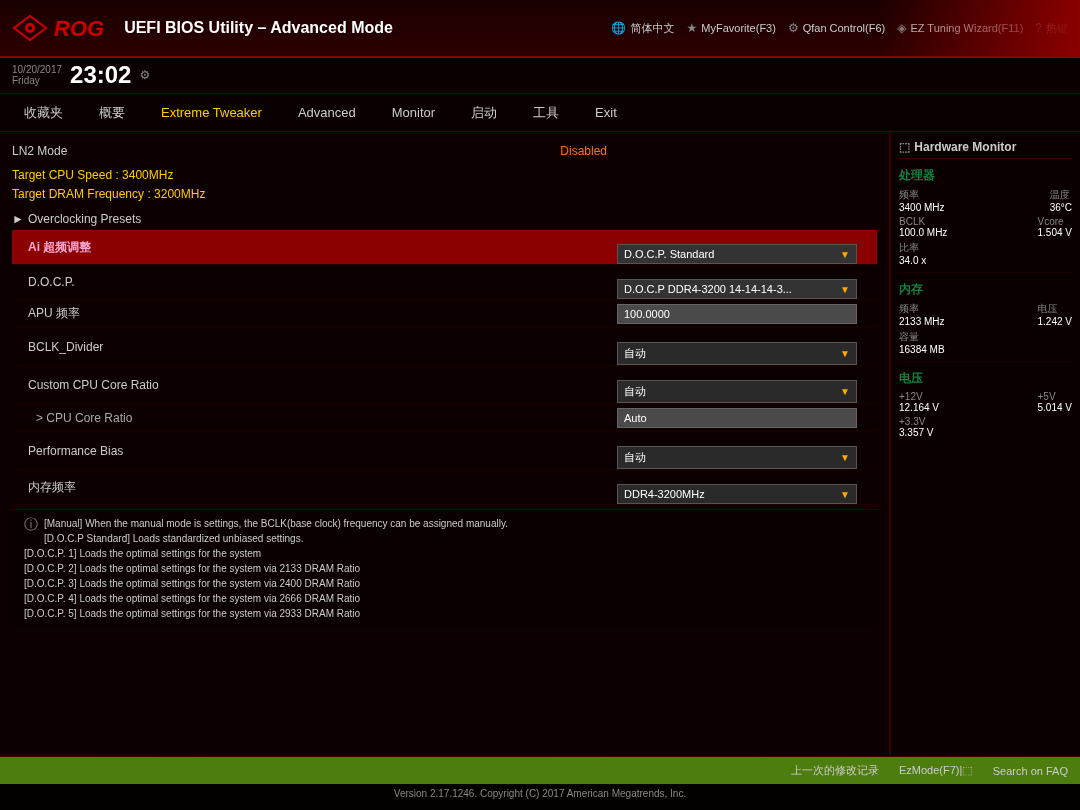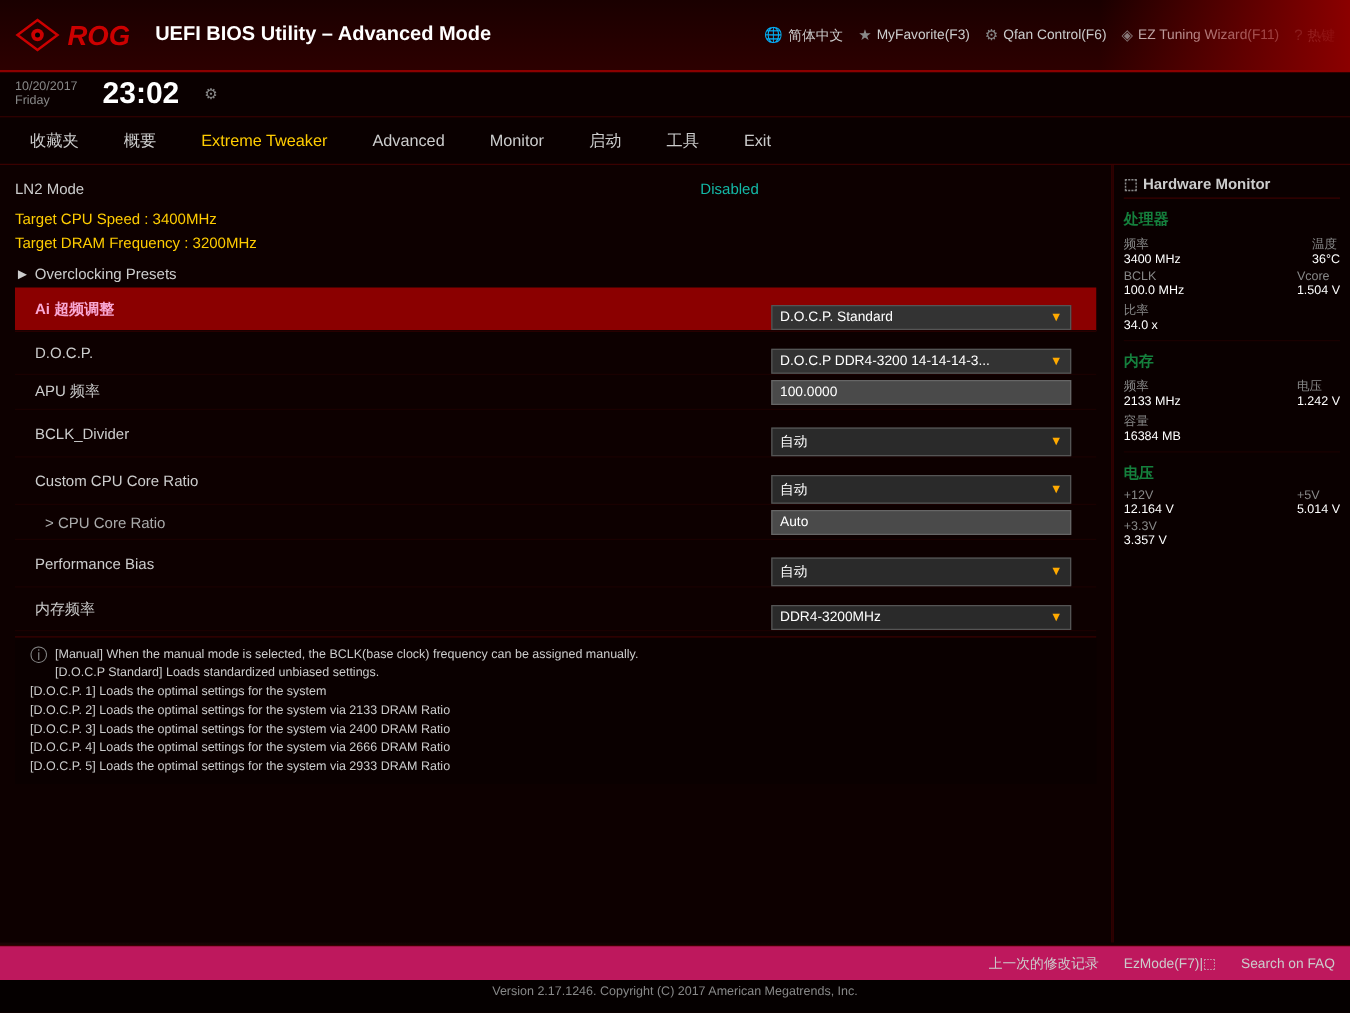--- a/index.html
+++ b/index.html
@@ -66,21 +66,21 @@
       font-size: 12px;
     }
 
     
     .datetime-bar {
       position: relative;
       background: #0a0000;
       padding: 2px 12px 4px 12px;
       display: flex;
       align-items: center;
-      gap: 20px;
+      gap: 8px;
       height: 36px;
       border-bottom: 1px solid #3a0000;
     }
 
     .date-text {
       color: #888;
       font-size: 10px;
     }
 
     .time-text {
@@ -138,21 +138,21 @@
 
     .ln2-mode-row {
       display: flex;
       justify-content: space-between;
       align-items: center;
       padding: 4px 0;
       font-size: 12px;
     }
 
     .ln2-label { color: #cccccc; }
-    .ln2-value { color: #14b8a6; }
+    .ln2-value { color: #f97316; }
 
     .target-info {
       margin: 4px 0;
     }
 
     .target-line {
       color: #ffcc00;
       font-size: 12px;
       line-height: 1.6;
     }
@@ -256,21 +256,21 @@
       font-size: 10px;
       line-height: 1.5;
     }
 
     
     .bottom-bar {
       position: absolute;
       bottom: 26px;
       left: 0;
       right: 0;
-      background: #be185d;
+      background: #4d7c0f;
       border-top: 1px solid #3a0000;
       padding: 4px 12px;
       display: flex;
       justify-content: flex-end;
       align-items: center;
       gap: 20px;
       font-size: 11px;
       color: #cccccc;
       height: 28px;
     }
@@ -527,21 +527,21 @@
             <span class="arrow">▼</span>
           </div>
         </div>
       </div>
 
     </div>
 
     <div class="info-panel" style="margin-top:4px;">
       <span class="info-icon">ⓘ</span>
       <div class="info-text">
-        <div>[Manual] When the manual mode is selected, the BCLK(base clock) frequency can be assigned manually.</div>
+        <div>[Manual] When the manual mode is settings, the BCLK(base clock) frequency can be assigned manually.</div>
         <div>[D.O.C.P Standard] Loads standardized unbiased settings.</div>
         <div>[D.O.C.P. 1] Loads the optimal settings for the system</div>
         <div>[D.O.C.P. 2] Loads the optimal settings for the system via 2133 DRAM Ratio</div>
         <div>[D.O.C.P. 3] Loads the optimal settings for the system via 2400 DRAM Ratio</div>
         <div>[D.O.C.P. 4] Loads the optimal settings for the system via 2666 DRAM Ratio</div>
         <div>[D.O.C.P. 5] Loads the optimal settings for the system via 2933 DRAM Ratio</div>
       </div>
     </div>
   </div>
 

